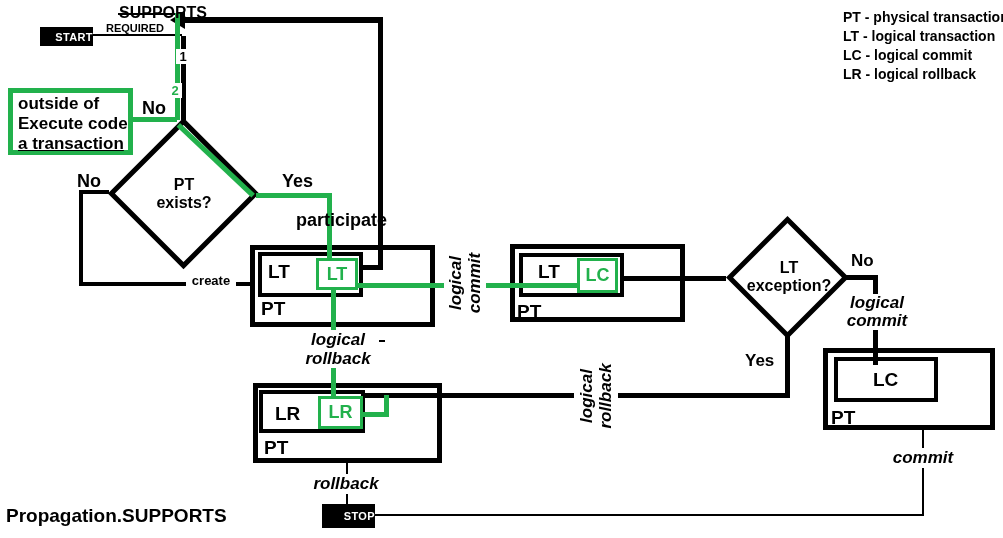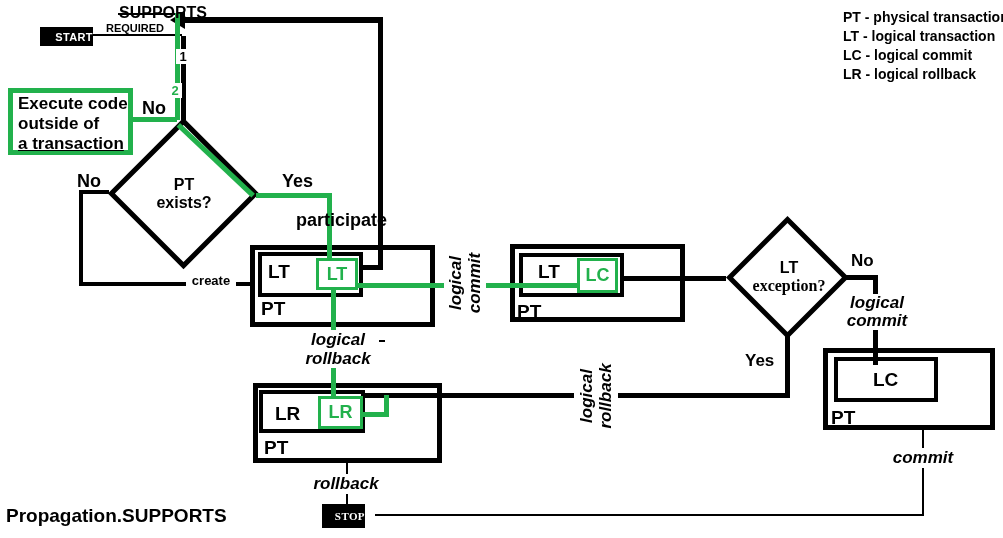--- a/index.html
+++ b/index.html
@@ -25,22 +25,22 @@
   .two{line-height:18px;}
   .arrowL{position:absolute;width:0;height:0;border-style:solid;border-color:transparent;}
 </style>
 </head>
 <body>
 
 <div id="canvas">
 
   <div class="gbox" style="left:8px;top:88px;width:125px;height:67px;border-width:5px;">
     <div class="lbl" style="position:static;padding:1px 0 0 5px;font-size:17px;line-height:20px;">
+      <span style="display:block;">outside of</span>
       <span style="display:block;">Execute code</span>
-      <span style="display:block;">outside of</span>
       <span style="display:block;text-decoration:underline;">a transaction</span>
     </div>
   </div>
 
   <div class="diamond" style="left:130px;top:140px;width:107px;height:107px;"></div>
   <div class="diamond" style="left:744px;top:234px;width:87px;height:87px;"></div>
 
   <div class="bbox" style="left:250px;top:245px;width:185px;height:82px;border-width:5px;"></div>
   <div class="bbox" style="left:258px;top:252px;width:105px;height:45px;border-width:4px;"></div>
 
@@ -90,42 +90,42 @@
   <div class="gbox nest" style="left:577px;top:258px;width:41px;height:35px;border-width:3px;">
     <span>LC</span>
   </div>
   <div class="gbox nest" style="left:318px;top:396px;width:45px;height:33px;border-width:3px;">
     <span>LR</span>
   </div>
 
   <div class="term" style="left:40px;top:27px;width:53px;height:19px;">
     <span>START</span>
   </div>
-  <div class="term" style="left:322px;top:504px;width:43px;height:24px;font-family:Liberation Serif, serif;">
+  <div class="term" style="left:322px;top:504px;width:53px;height:24px;">
     <span>STOP</span>
   </div>
 
   <div class="lbl" style="left:119px;top:4px;font-size:16px;">SUPPORTS</div>
   <div class="lbl" style="left:106px;top:22px;font-size:11px;">REQUIRED</div>
   <div class="lbl wbg ctr" style="left:176px;top:49px;width:14px;font-size:13px;">1</div>
   <div class="lbl wbg ctr" style="left:168px;top:83px;width:14px;font-size:13px;color:#22b14c;">2</div>
 
   <div class="lbl" style="left:142px;top:98px;font-size:18px;">No</div>
   <div class="lbl" style="left:77px;top:171px;font-size:18px;">No</div>
   <div class="lbl" style="left:282px;top:171px;font-size:18px;">Yes</div>
   <div class="lbl" style="left:296px;top:210px;font-size:18px;">participate</div>
   <div class="lbl wbg ctr" style="left:186px;top:273px;width:50px;font-size:13px;">create</div>
 
   <div class="dtext two" style="left:184px;top:194px;">
     <span style="display:block;">PT</span>
     <span style="display:block;">exists?</span>
   </div>
   <div class="dtext two" style="left:789px;top:277px;">
     <span style="display:block;">LT</span>
-    <span style="display:block;font-family:Liberation Serif, serif;">exception?</span>
+    <span style="display:block;">exception?</span>
   </div>
 
   <div class="lbl" style="left:268px;top:261px;font-size:19px;">LT</div>
   <div class="lbl" style="left:261px;top:298px;font-size:19px;">PT</div>
 
   <div class="lbl" style="left:538px;top:261px;font-size:19px;">LT</div>
   <div class="lbl" style="left:517px;top:301px;font-size:19px;">PT</div>
 
   <div class="lbl" style="left:275px;top:403px;font-size:19px;">LR</div>
   <div class="lbl" style="left:264px;top:437px;font-size:19px;">PT</div>

